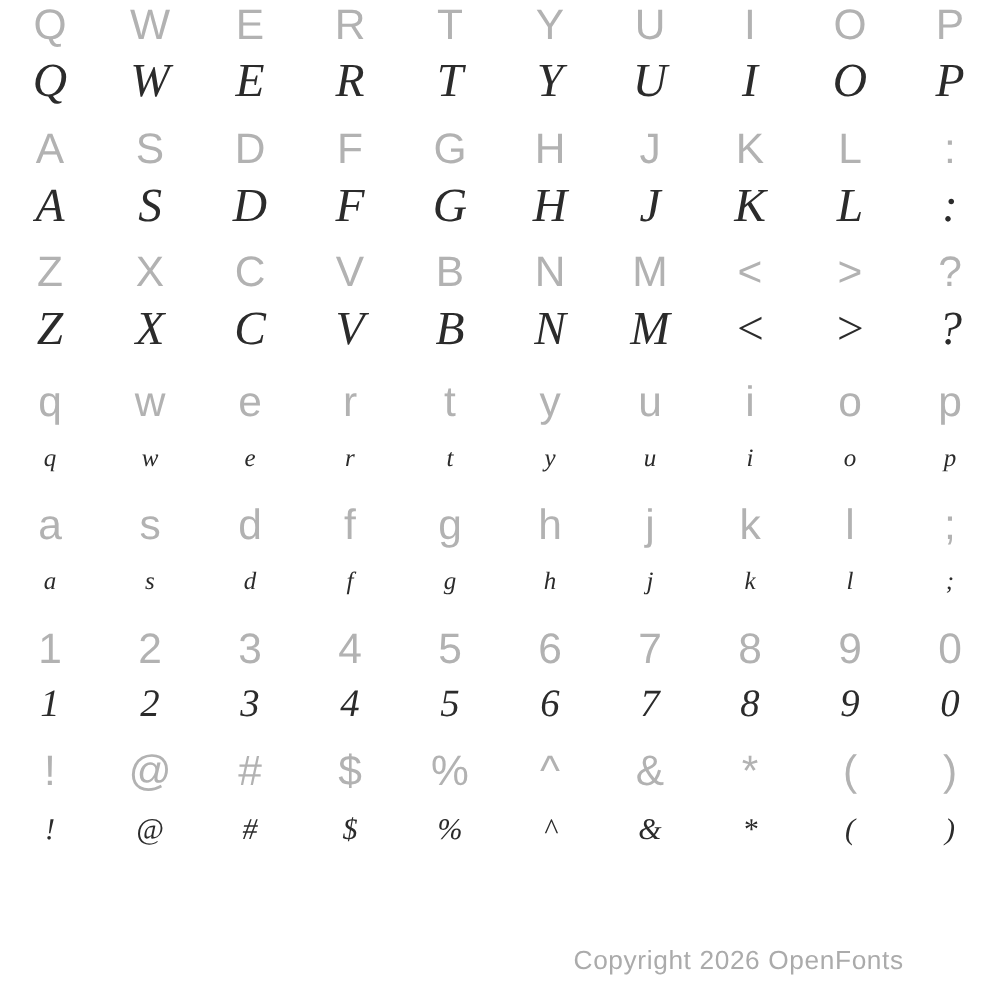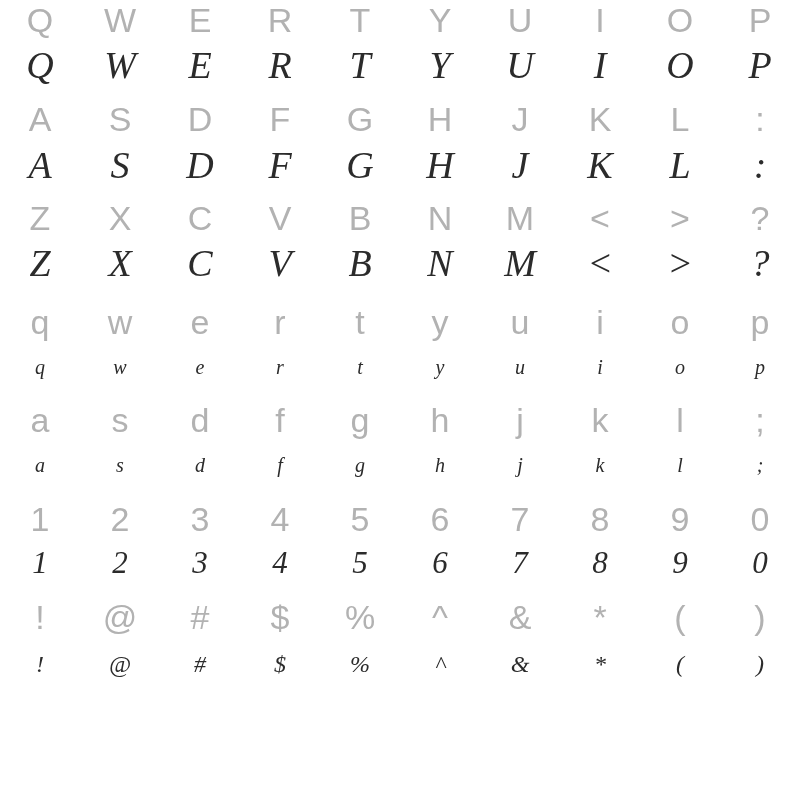--- a/index.html
+++ b/index.html
@@ -228,14 +228,15 @@
       <span class="cell">#</span>
       <span class="cell">$</span>
       <span class="cell">%</span>
       <span class="cell">^</span>
       <span class="cell">&amp;</span>
       <span class="cell">*</span>
       <span class="cell">(</span>
       <span class="cell">)</span>
     </div>
 
+  <div class="footer">Copyright 2026 OpenFonts</div>
 
 </div>
 
 </body></html>

